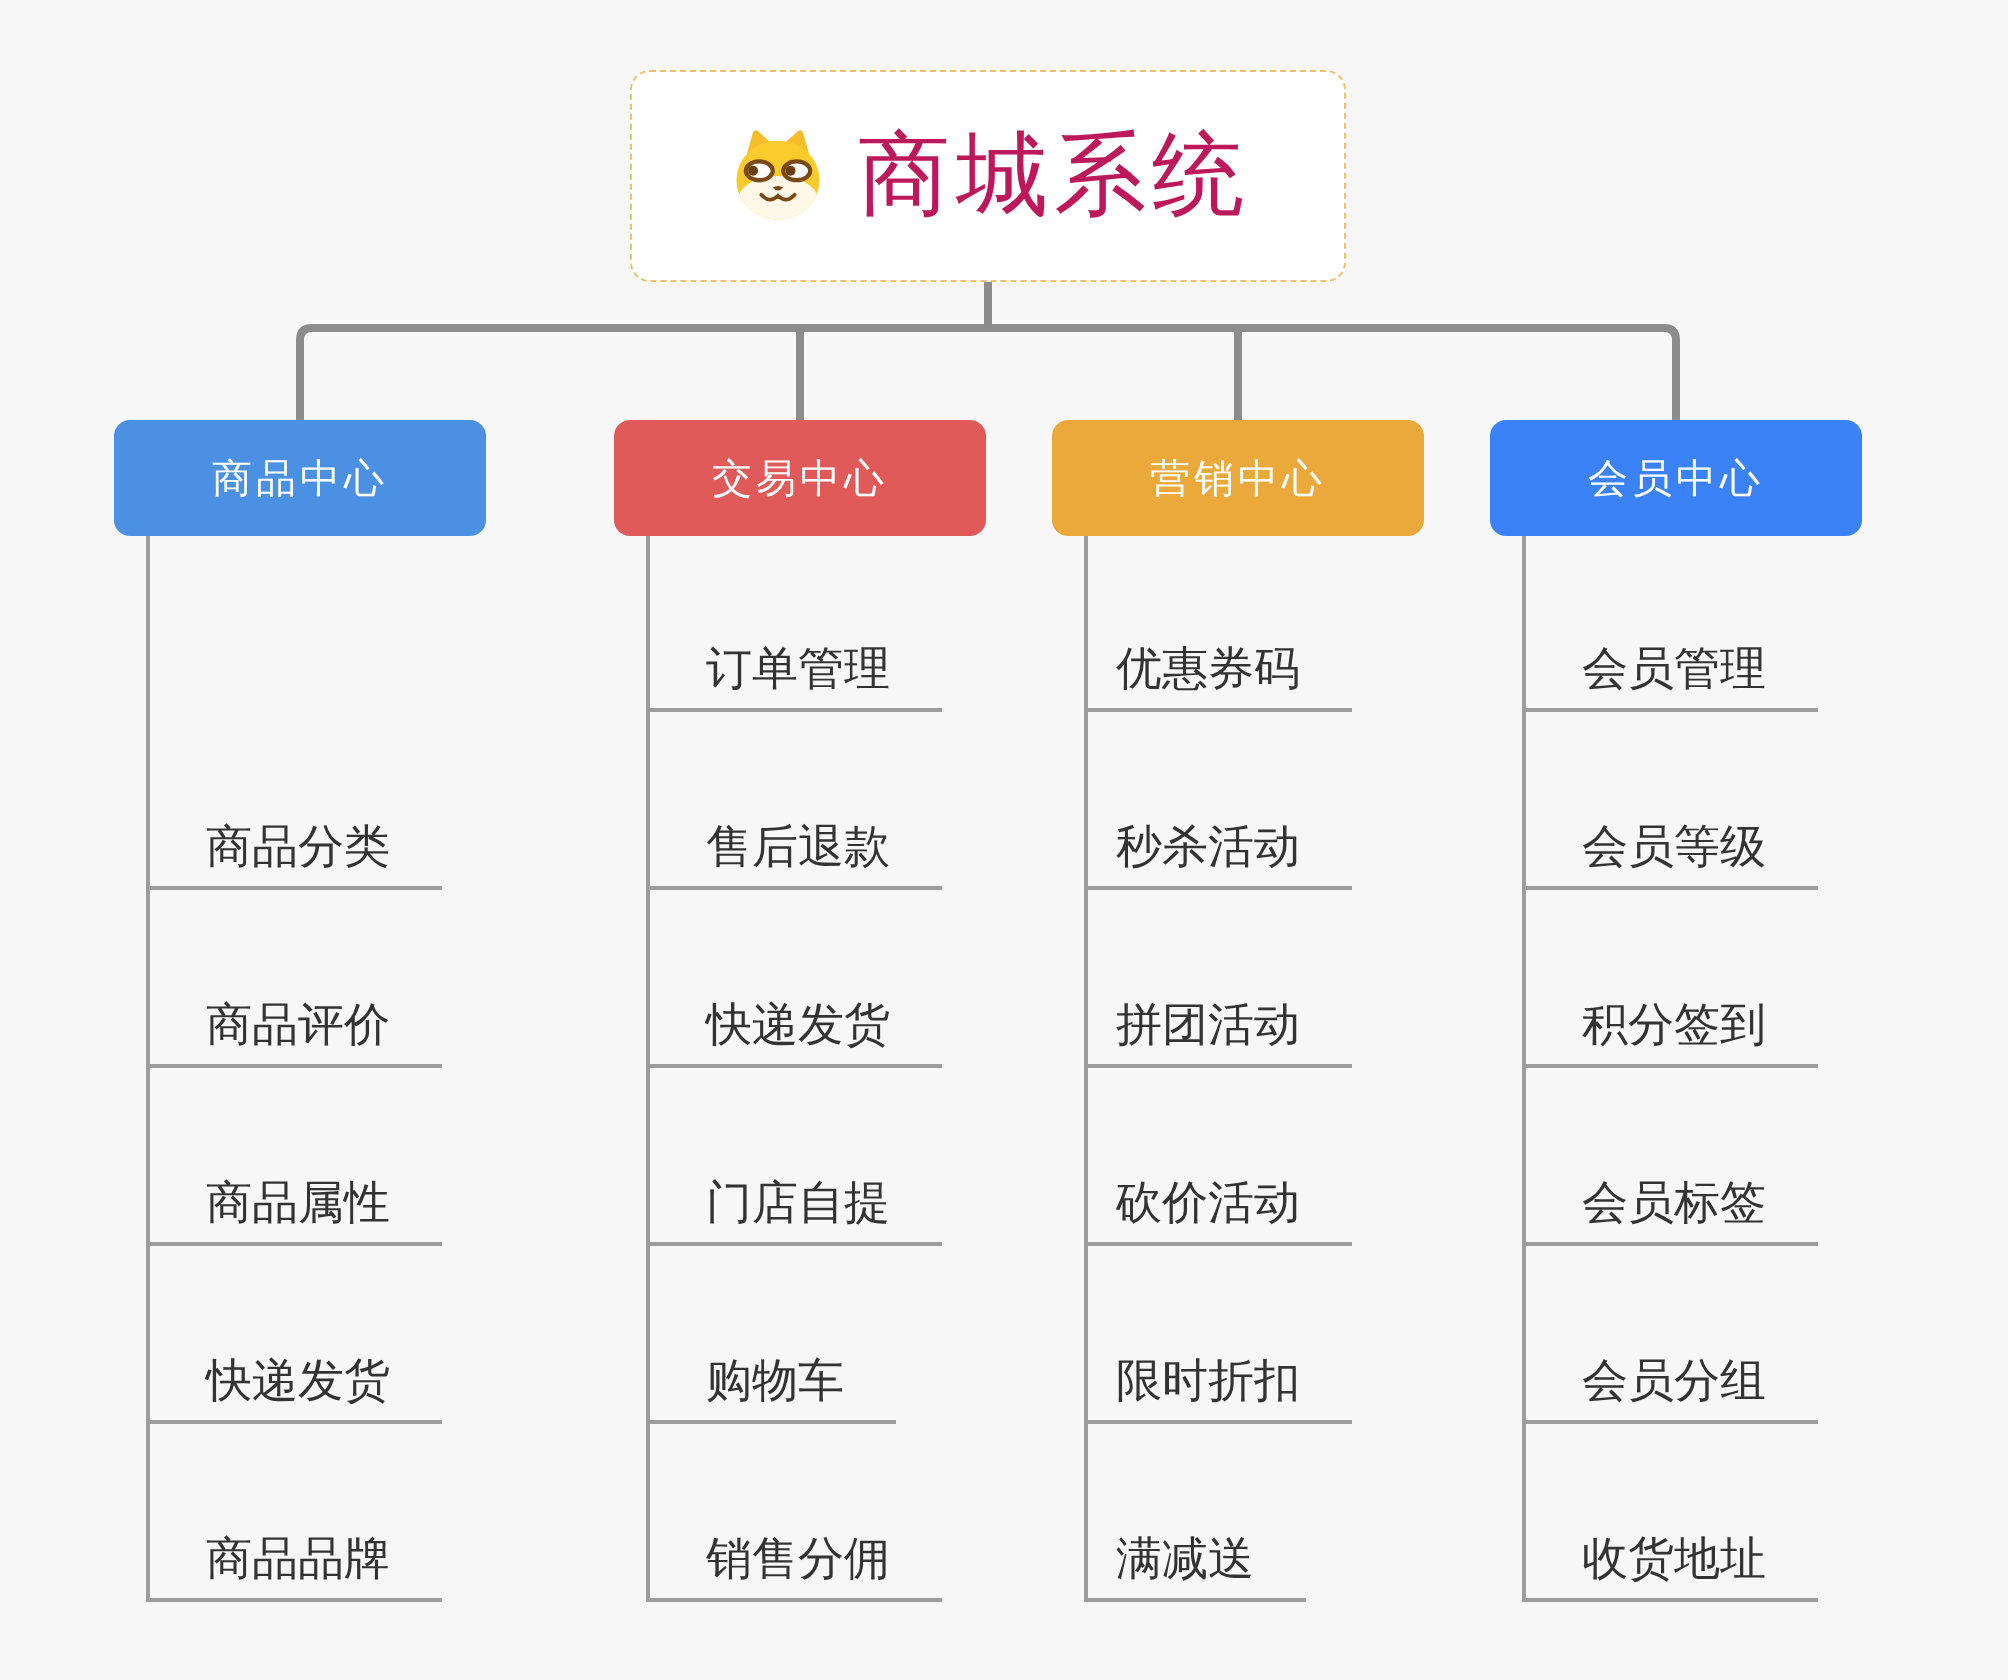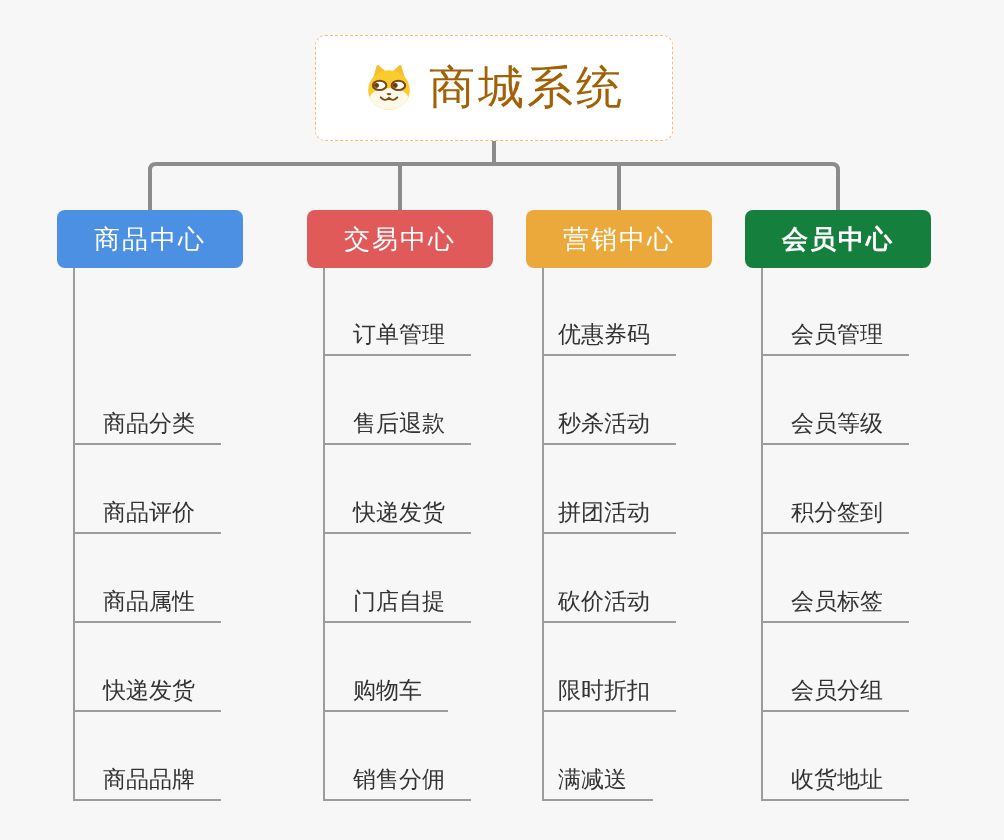--- a/index.html
+++ b/index.html
@@ -18,32 +18,32 @@
     width:358px; height:106px;
     background:#FFFFFF;
     border:1px dashed #F2BF6B;
     border-radius:10px;
     display:flex; align-items:center; justify-content:center;
     gap:14px;
     box-sizing:border-box;
   }
   .root-title {
     font-size:46px;
-    color:#a16207;
+    color:#be185d;
     letter-spacing:3px;
     white-space:nowrap;
   }
 
   
   .branch {
     position:absolute; top:210px;
     width:186px; height:58px;
     border-radius:8px;
     color:#FFFFFF;
-    font-size:26px;
+    font-size:20px;
     letter-spacing:2px;
     display:flex; align-items:center; justify-content:center;
     white-space:nowrap;
   }
   .b1 { left:57px; }
   .b2 { left:307px; }
   .b3 { left:526px; }
   .b4 { left:745px; }
 
   
@@ -102,21 +102,21 @@
         <path d="M22.5 28.5 Q25 27 27.5 28.5 Q25 31.5 22.5 28.5" fill="#7A4A12"></path>
         <path d="M17 32 Q21 36.5 25 32.5 Q29 36.5 33 32" fill="none" stroke="#7A4A12" stroke-width="1.8" stroke-linecap="round"></path>
       </svg>
     </span>
     <span class="root-title">商城系统</span>
   </div>
 
   <div class="branch b1" style="background: rgb(75, 144, 226);">商品中心</div>
   <div class="branch b2" style="background: rgb(225, 90, 90);">交易中心</div>
   <div class="branch b3" style="background: rgb(235, 169, 60);">营销中心</div>
-  <div class="branch b4" style="background: #15803d; font-weight: bold;">会员中心</div>
+  <div class="branch b4" style="background: #3b82f6;">会员中心</div>
 
   <div class="child c1 r2">商品分类</div>
   <div class="child c1 r3">商品评价</div>
   <div class="child c1 r4">商品属性</div>
   <div class="child c1 r5">快递发货</div>
   <div class="child c1 r6">商品品牌</div>
 
   <div class="child c2 r1">订单管理</div>
   <div class="child c2 r2">售后退款</div>
   <div class="child c2 r3">快递发货</div>

